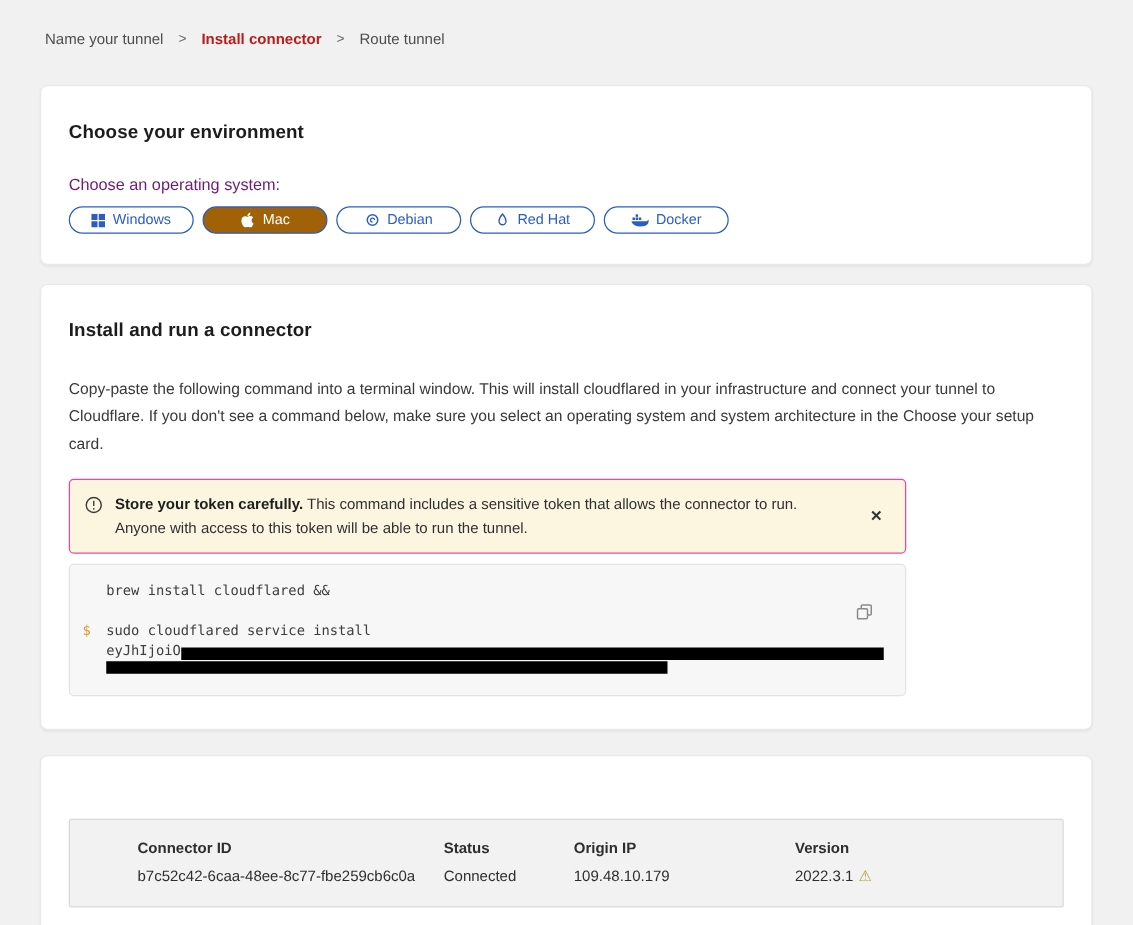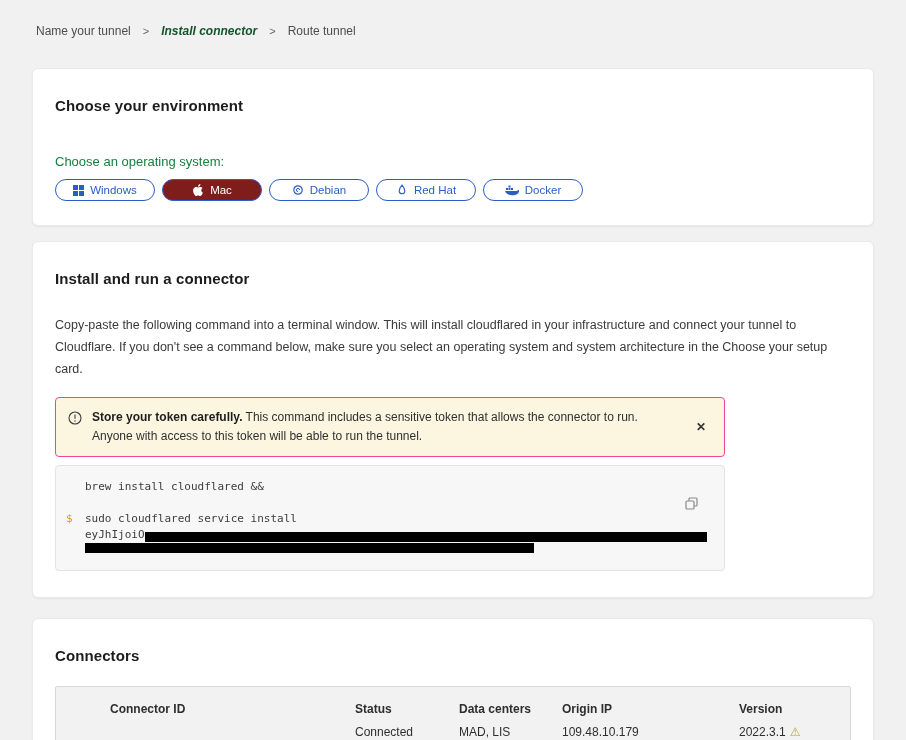--- a/index.html
+++ b/index.html
@@ -12,46 +12,46 @@
   }
   .page { padding: 0 32px; }
 
   
   .breadcrumb {
     display: flex; align-items: center; gap: 12px;
     padding: 24px 4px 30px 4px;
     font-size: 12px; color: #4d4d4d;
   }
   .breadcrumb .crumb { cursor: default; }
-  .breadcrumb .crumb.active { font-weight: bold; color: #14532d; font-style: italic; }
+  .breadcrumb .crumb.active { font-weight: bold; color: #b91c1c; }
   .breadcrumb .sep { color: #666; font-size: 11px; }
 
   
   .card {
     background: #ffffff;
     border: 1px solid #e9e9e9;
     border-radius: 6px;
     box-shadow: 0 1px 2px rgba(0,0,0,0.05);
     padding: 28px 22px 24px 22px;
     margin-bottom: 15px;
   }
   .card h2 { font-size: 15px; color: #1c1c1c; letter-spacing: .1px; }
 
   
-  .os-label { font-size: 13px; color: #15803d; margin: 40px 0 10px 0; }
+  .os-label { font-size: 13px; color: #701a75; margin: 26px 0 10px 0; }
   .os-row { display: flex; gap: 7px; }
   .os-btn {
     width: 100px; height: 22px;
     display: flex; align-items: center; justify-content: center; gap: 6px;
     border: 1px solid #2b5dc4; border-radius: 11px;
     background: #ffffff; color: #2b5dc4;
     font-family: "Liberation Sans", sans-serif;
     font-size: 11.5px; cursor: pointer;
   }
-  .os-btn.selected { background: #7f1d1d; color: #ffffff; }
+  .os-btn.selected { background: #a16207; color: #ffffff; }
   .os-btn svg { display: block; }
 
   
   .install-desc {
     margin-top: 28px;
     font-size: 12.5px; line-height: 1.75; color: #3a3a3a;
     max-width: 800px;
   }
   .warn-banner {
     margin-top: 16px;
@@ -224,34 +224,30 @@
       <button class="copy-btn">
         <svg width="13" height="13" viewBox="0 0 13 13" fill="none" stroke="#8a8a8a" stroke-width="1.2">
             <rect x="4" y="1" width="8" height="8" rx="1"></rect>
             <rect x="1" y="4" width="8" height="8" rx="1" fill="#f7f7f7"></rect>
           </svg>
       </button>
     </div>
   </section>
 
   <section class="card" style="padding-bottom:28px;">
-    <h2>Connectors</h2>
 
     <div class="conn-table">
       <div class="conn-col col-id">
         <div class="hd">Connector ID</div>
+        <div class="val">b7c52c42-6caa-48ee-8c77-fbe259cb6c0a</div>
       </div>
       <div class="conn-col col-status">
         <div class="hd">Status</div>
         <div class="val status-connected">Connected</div>
       </div>
-      <div class="conn-col col-dc">
-        <div class="hd">Data centers</div>
-        <div class="val">MAD, LIS</div>
-      </div>
       <div class="conn-col col-ip">
         <div class="hd">Origin IP</div>
         <div class="val">109.48.10.179</div>
       </div>
       <div class="conn-col col-ver">
         <div class="hd">Version</div>
         <div class="val"><span>2022.3.1</span><span class="ver-warn">⚠</span></div>
       </div>
     </div>
   </section>

